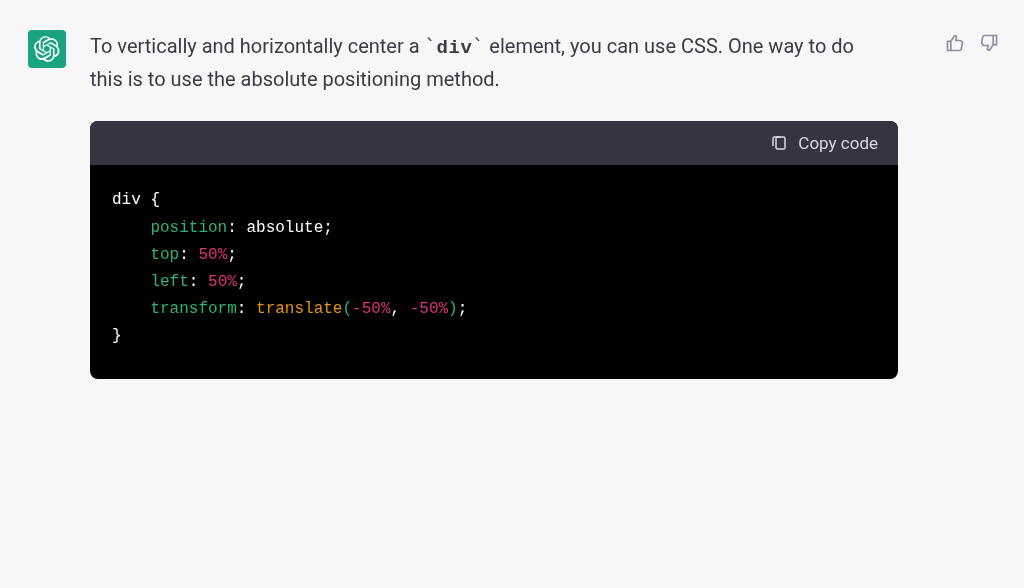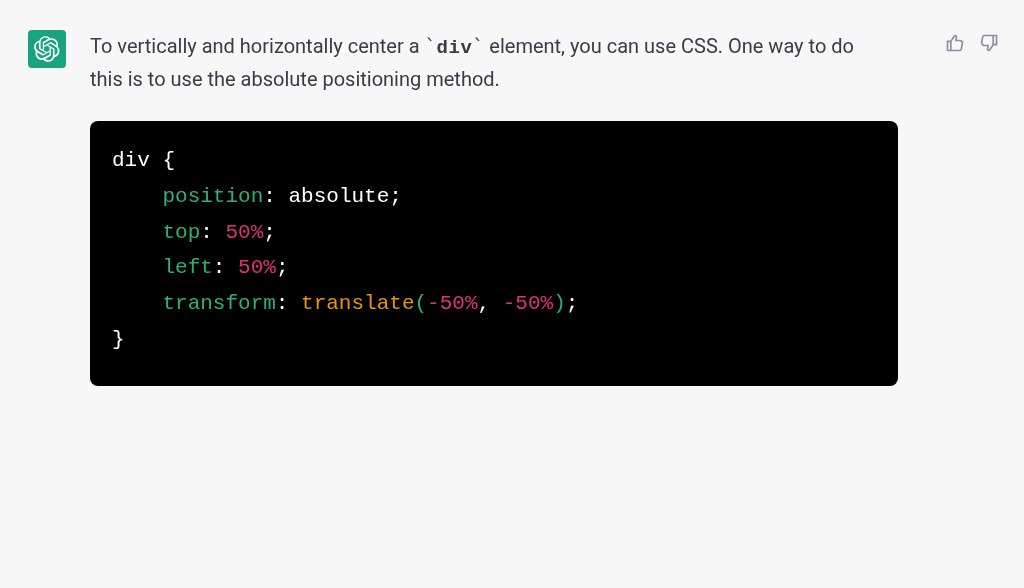--- a/index.html
+++ b/index.html
@@ -84,21 +84,21 @@
       align-items: center;
       gap: 10px;
       color: #d9d9e3;
       font-size: 17px;
       cursor: pointer;
     }
     .copy-btn svg { width: 18px; height: 18px; }
     .code-body {
       padding: 22px 22px 28px 22px;
       font-family: "SFMono-Regular", Consolas, "Liberation Mono", Menlo, monospace;
-      font-size: 21px;
+      font-size: 16px;
       line-height: 1.7;
       color: #ffffff;
       white-space: pre;
     }
     .tok-sel { color: #ffffff; }
     .tok-prop { color: #2fb170; }
     .tok-punct { color: #ffffff; }
     .tok-val { color: #ffffff; }
     .tok-pct { color: #df3079; }
     .tok-func { color: #e9950c; }
@@ -114,20 +114,29 @@
       <path d="M37.5 16.8c.9-2.7.6-5.7-.9-8.1-2.2-3.9-6.7-5.9-11-4.9C23.7 1.6 20.9.4 18 .5c-4.5 0-8.4 2.9-9.8 7.1-2.8.6-5.2 2.3-6.6 4.8-2.3 3.9-1.7 8.8 1.3 12.1-.9 2.7-.6 5.7.9 8.1 2.2 3.9 6.7 5.9 11 4.9 1.9 2.2 4.7 3.4 7.6 3.3 4.5 0 8.4-2.9 9.8-7.1 2.8-.6 5.2-2.3 6.6-4.8 2.2-3.9 1.7-8.8-1.3-12.1zM22.4 38c-1.8 0-3.5-.6-4.9-1.8l.2-.1 8.1-4.7c.4-.2.7-.7.7-1.2V18.8l3.4 2v9.5c0 4.3-3.3 7.7-7.5 7.7zM5.9 31c-.9-1.5-1.2-3.4-.9-5.1l.2.1 8.1 4.7c.4.2.9.2 1.3 0l9.9-5.7v4l-8.2 4.7c-3.6 2.1-8.3.9-10.4-2.7zM3.8 13.1c.9-1.5 2.3-2.7 4-3.3v9.7c0 .5.3.9.7 1.2l9.9 5.7-3.4 2-8.2-4.7c-3.6-2.2-4.9-6.9-3-10.6zm28.1 6.6l-9.9-5.7 3.4-2 8.2 4.7c3.6 2.1 4.9 6.8 2.8 10.4-.9 1.5-2.3 2.7-4 3.3V21c0-.5-.2-1-.5-1.3zm3.4-5.1l-.2-.1-8.1-4.7c-.4-.2-.9-.2-1.3 0l-9.9 5.7v-4l8.2-4.7c3.6-2.1 8.3-.8 10.4 2.8.8 1.5 1.1 3.3.9 5zm-21.5 7l-3.4-2v-9.5c0-4.2 3.4-7.6 7.6-7.6 1.8 0 3.5.6 4.9 1.8l-.2.1-8.1 4.7c-.4.2-.7.7-.7 1.2l-.1 11.3zm1.9-4l4.4-2.5 4.4 2.5v5.1l-4.4 2.5-4.4-2.5v-5.1z" fill="#fff"></path>
     </svg>
   </div>
 
   <div class="content">
     <p class="para">
       <span>To vertically and horizontally center a </span><span class="backtick">`</span><span class="inline-code">div</span><span class="backtick">`</span><span> element, you can use CSS. One way to do this is to use the absolute positioning method.</span>
     </p>
 
     <div class="code-block">
+      <div class="code-header">
+        <div class="copy-btn">
+          <svg viewBox="0 0 24 24" fill="none" stroke="currentColor" stroke-width="2">
+            <rect x="8" y="4" width="12" height="16" rx="2"></rect>
+            <path d="M4 16V6a2 2 0 0 1 2-2h8"></path>
+          </svg>
+          <span>Copy code</span>
+        </div>
+      </div>
       <div class="code-body"><span class="tok-sel">div</span> <span class="tok-punct">{</span>
     <span class="tok-prop">position</span><span class="tok-punct">:</span> <span class="tok-val">absolute</span><span class="tok-punct">;</span>
     <span class="tok-prop">top</span><span class="tok-punct">:</span> <span class="tok-pct">50%</span><span class="tok-punct">;</span>
     <span class="tok-prop">left</span><span class="tok-punct">:</span> <span class="tok-pct">50%</span><span class="tok-punct">;</span>
     <span class="tok-prop">transform</span><span class="tok-punct">:</span> <span class="tok-func">translate</span><span class="tok-paren">(</span><span class="tok-arg">-50%</span><span class="tok-punct">,</span> <span class="tok-arg">-50%</span><span class="tok-paren">)</span><span class="tok-punct">;</span>
 <span class="tok-punct">}</span></div>
     </div>
   </div>
 
   <div class="feedback">

